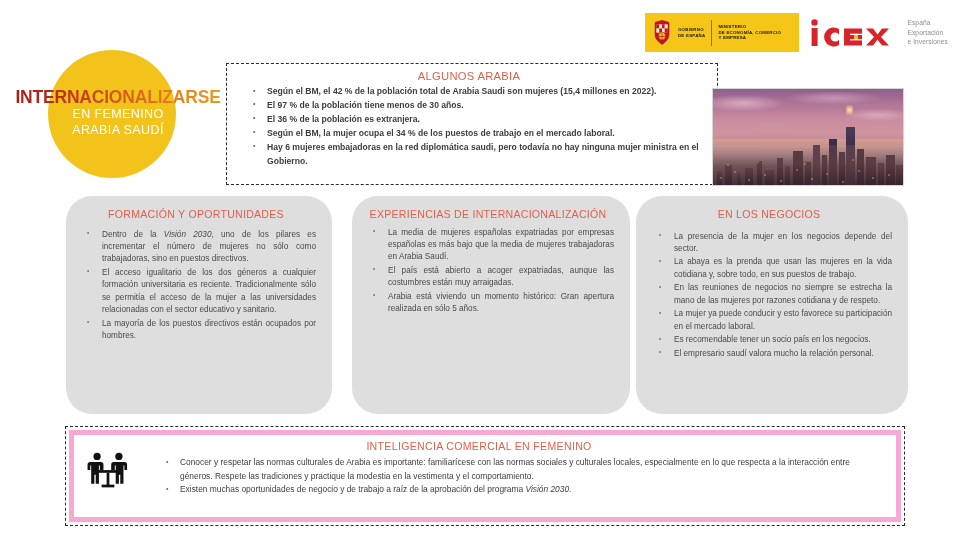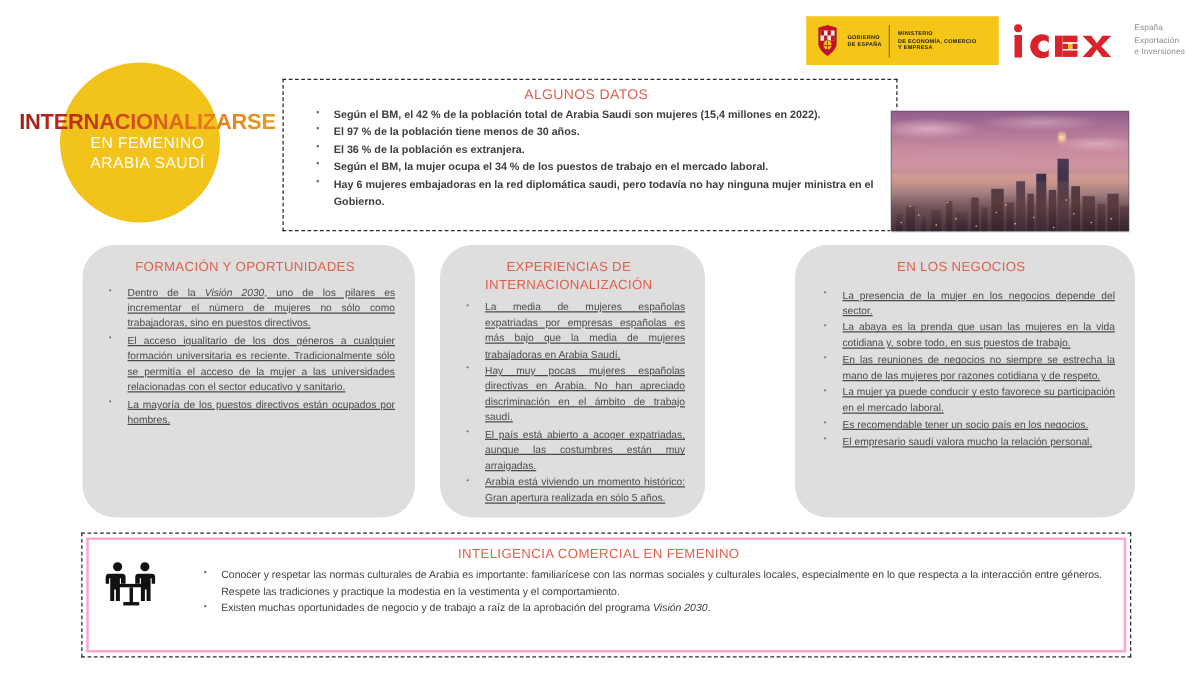--- a/index.html
+++ b/index.html
@@ -230,21 +230,21 @@
   .card {
     position: absolute;
     top: 196px;
     height: 218px;
     background: #DEDEDE;
     border-radius: 26px;
     box-sizing: border-box;
     padding: 12px 16px 0 10px;
   }
   .card-1 { left: 66px;  width: 266px; }
-  .card-2 { left: 352px; width: 212px; }
+  .card-2 { left: 352px; width: 278px; }
   .card-3 { left: 636px; width: 272px; }
   .card-title {
     text-align: center;
     color: #E0604C;
     font-size: 10.6px;
     letter-spacing: 0.25px;
     line-height: 1.28;
     margin-bottom: 5px;
     padding: 0 6px;
   }
@@ -252,21 +252,20 @@
     margin: 0; padding: 0; list-style: none;
   }
   .card-list li {
     position: relative;
     padding-left: 26px;
     font-size: 8.2px;
     line-height: 1.52;
     color: #4a4a4a;
     text-align: justify;
     margin-bottom: 1px;
-    text-decoration: underline;
   }
   .card-list li::before {
     content: "\2022";
     position: absolute;
     left: 11px; top: -0.5px;
     font-size: 6.5px;
     color: #7a7a7a;
   }
   .card-3 .card-list li { padding-left: 28px; }
   .card-3 .card-list li::before { left: 13px; }
@@ -278,21 +277,21 @@
   .bottom-outer {
     position: absolute;
     left: 65px; top: 426px;
     width: 840px; height: 100px;
     border: 1px dashed #2b2b2b;
     box-sizing: border-box;
     padding: 3px;
   }
   .bottom-inner {
     width: 100%; height: 100%;
-    border: 2px solid #f9a8d4;
+    border: 5px solid #f9a8d4;
     box-sizing: border-box;
     background: #ffffff;
     position: relative;
     padding: 5px 12px 0 0;
   }
   .bottom-title {
     text-align: center;
     color: #E0604C;
     font-size: 10.6px;
     letter-spacing: 0.3px;
@@ -372,21 +371,21 @@
   </div>
 
   <div class="title-circle"></div>
   <div class="title-wrap">
     <div class="title-main">INTERNACIONALIZARSE</div>
     <div class="title-sub1">EN FEMENINO</div>
     <div class="title-sub2">ARABIA SAUDÍ</div>
   </div>
 
   <div class="datos-box">
-    <div class="datos-title">ALGUNOS DATOS</div>
+    <div class="datos-title">ALGUNOS ARABIA</div>
     <ul class="datos-list">
         <li>Según el BM, el 42 % de la población total de Arabia Saudi son mujeres (15,4 millones en 2022).</li>
         <li>El 97 % de la población tiene menos de 30 años.</li>
         <li>El 36 % de la población es extranjera.</li>
         <li>Según el BM, la mujer ocupa el 34 % de los puestos de trabajo en el mercado laboral.</li>
         <li>Hay 6 mujeres embajadoras en la red diplomática saudi, pero todavía no hay ninguna mujer ministra en el Gobierno.</li>
       </ul>
   </div>
 
   <div class="skyline">
@@ -424,21 +423,20 @@
         <li>Dentro de la <em>Visión 2030</em>, uno de los pilares es incrementar el número de mujeres no sólo como trabajadoras, sino en puestos directivos.</li>
         <li>El acceso igualitario de los dos géneros a cualquier formación universitaria es reciente. Tradicionalmente sólo se permitía el acceso de la mujer a las universidades relacionadas con el sector educativo y sanitario.</li>
         <li>La mayoría de los puestos directivos están ocupados por hombres.</li>
       </ul>
   </div>
 
   <div class="card card-2">
     <div class="card-title">EXPERIENCIAS DE INTERNACIONALIZACIÓN</div>
     <ul class="card-list">
         <li>La media de mujeres españolas expatriadas por empresas españolas es más bajo que la media de mujeres trabajadoras en Arabia Saudí.</li>
-        <li>Hay muy pocas mujeres españolas directivas en Arabia. No han apreciado discriminación en el ámbito de trabajo saudí.</li>
         <li>El país está abierto a acoger expatriadas, aunque las costumbres están muy arraigadas.</li>
         <li>Arabia está viviendo un momento histórico: Gran apertura realizada en sólo 5 años.</li>
       </ul>
   </div>
 
   <div class="card card-3">
     <div class="card-title">EN LOS NEGOCIOS</div>
     <ul class="card-list">
         <li>La presencia de la mujer en los negocios depende del sector.</li>
         <li>La abaya es la prenda que usan las mujeres en la vida cotidiana y, sobre todo, en sus puestos de trabajo.</li>

